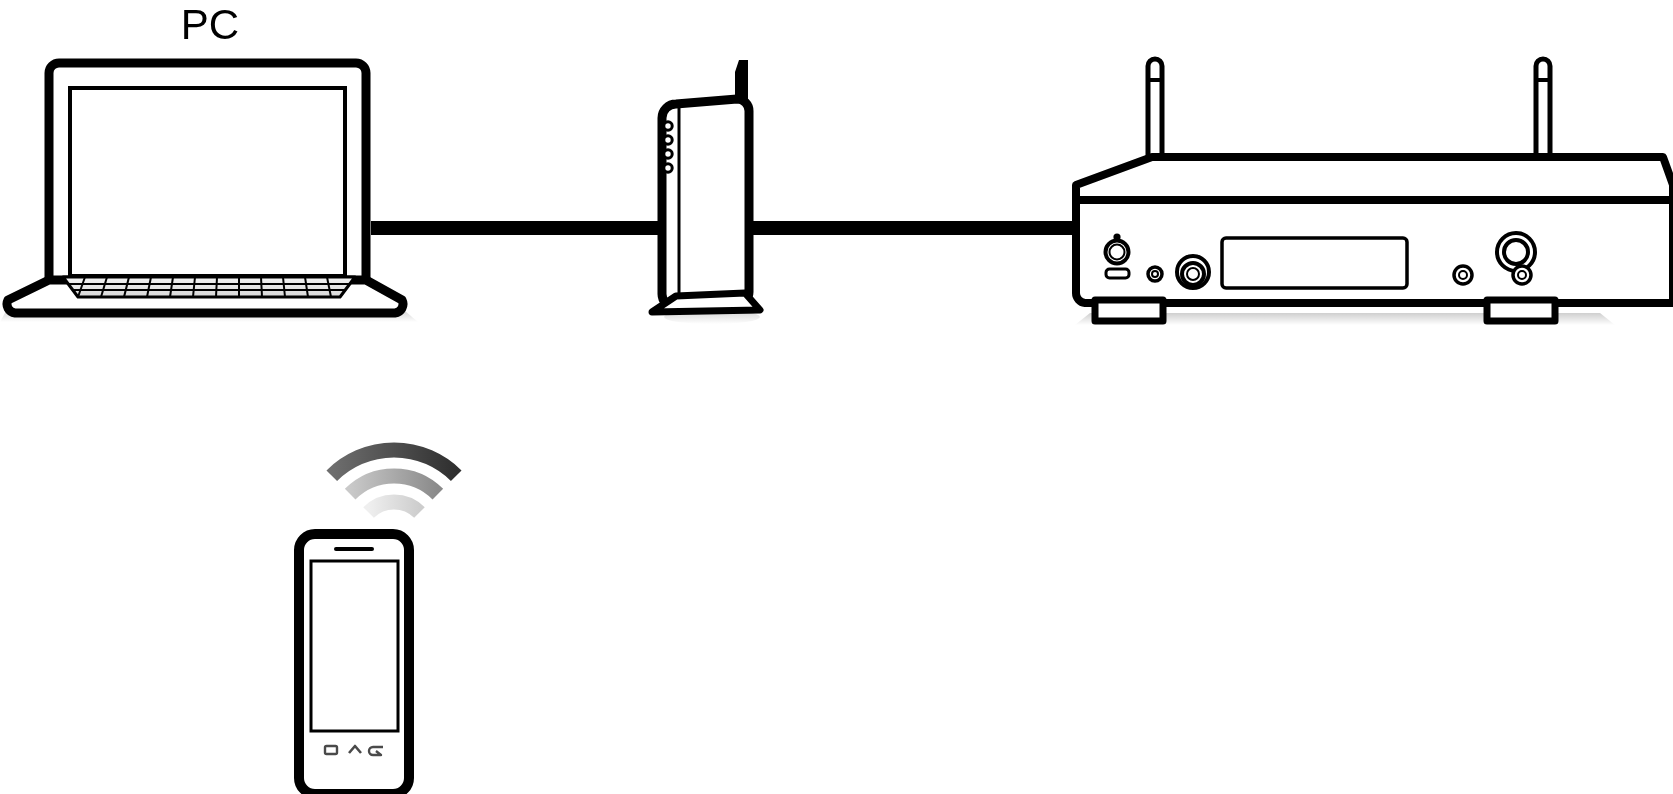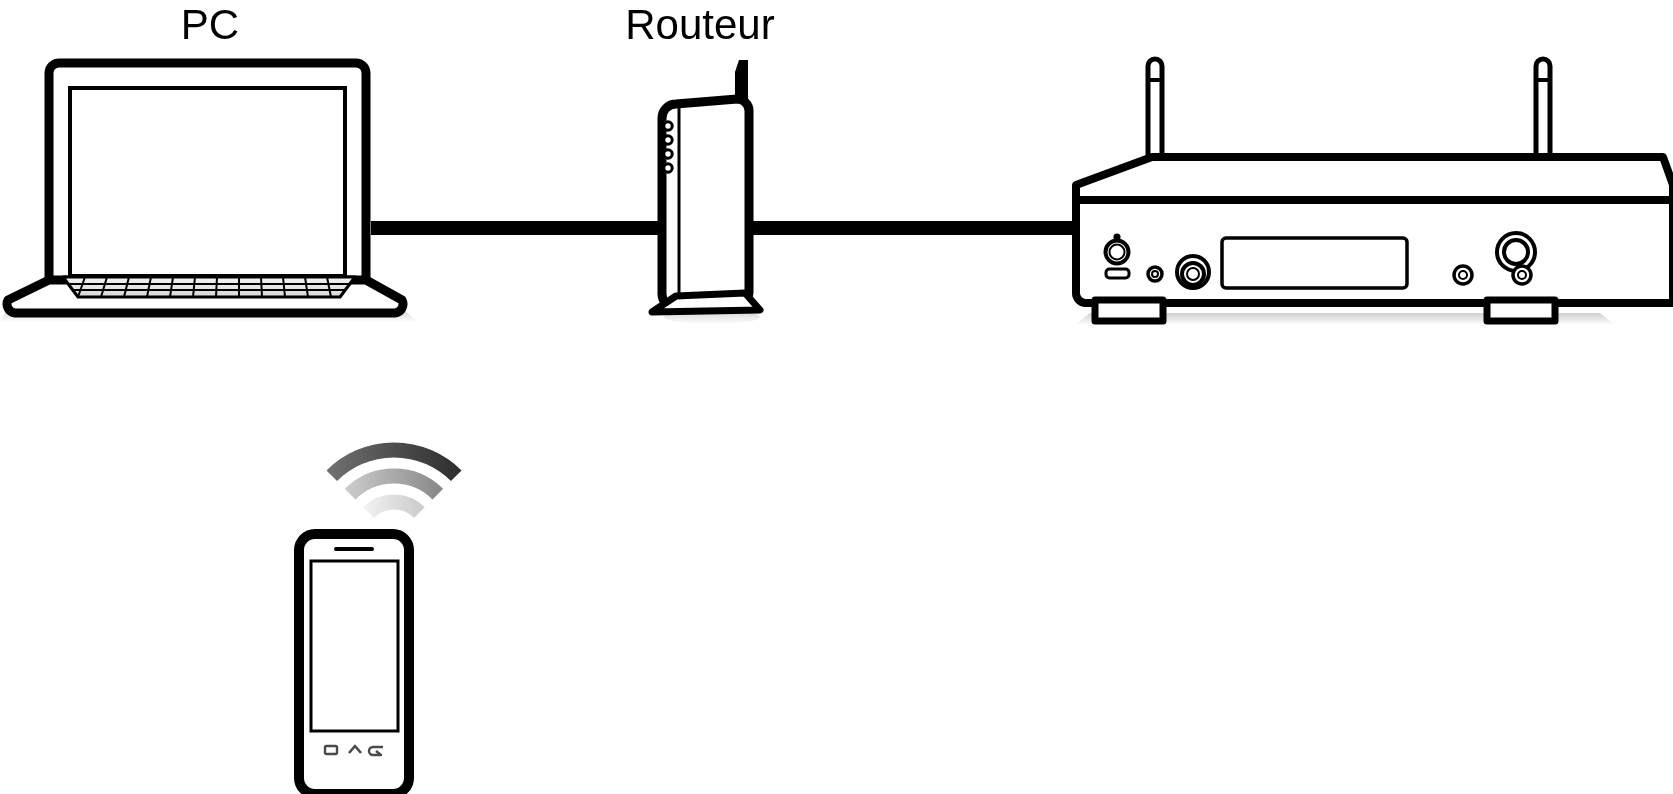--- a/index.html
+++ b/index.html
@@ -38,21 +38,20 @@
   #label-router  { left: 560px;  top: 2px;  width: 280px; }
   #label-device  { left: 1080px; top: 2px;  width: 520px; }
 </style>
 </head>
 <body>
 
 <div id="canvas">
 
   <div class="dev-label" id="label-pc">PC</div>
 
-  <div class="dev-label" id="label-router">Routeur</div>
 
 
   <svg class="layer" viewBox="0 0 1673 794" xmlns="http://www.w3.org/2000/svg">
 
     <defs>
       <linearGradient id="shadowGrad" x1="0" y1="0" x2="0" y2="1">
         <stop offset="0%" stop-color="#b5b5b5"></stop>
         <stop offset="100%" stop-color="#ffffff"></stop>
       </linearGradient>
       <linearGradient id="arcGradDark" x1="0" y1="0" x2="1" y2="1">

